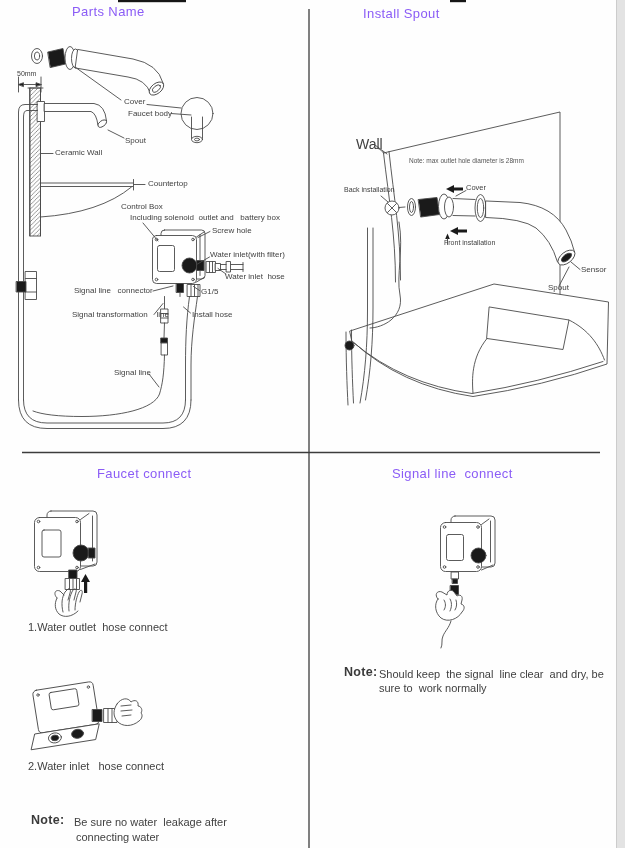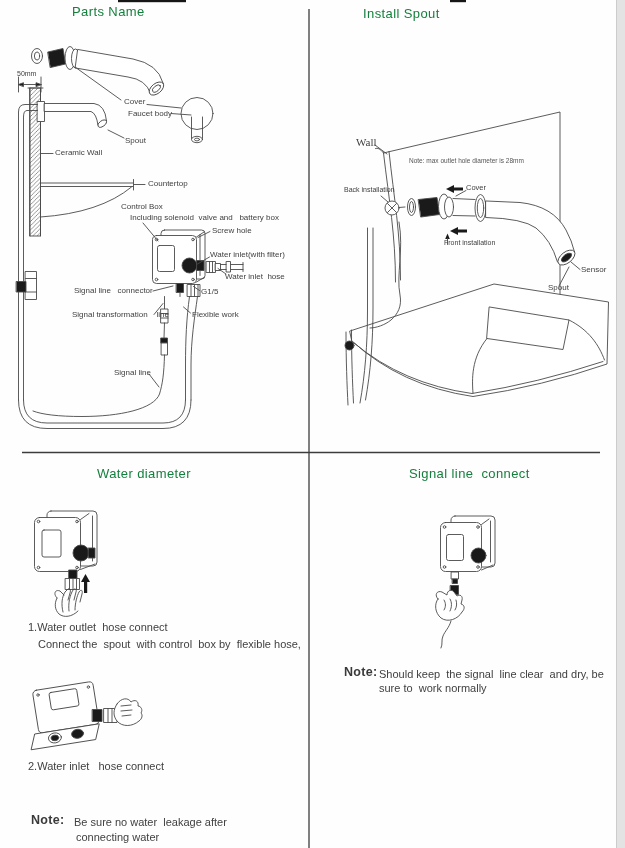--- a/index.html
+++ b/index.html
@@ -2,26 +2,26 @@
 <html><head>
 <meta charset="utf-8">
 <style>
   html,body{margin:0;padding:0;background:#888;}
   .page{
     position:relative;width:625px;height:848px;background:#fefefe;
     font-family:"Liberation Sans",sans-serif;color:#3f3f3f;overflow:hidden;
   }
   .art{position:absolute;left:0;top:0;}
   .t{position:absolute;white-space:pre;line-height:1.15;color:#414141;}
-  .title{font-size:13px;letter-spacing:.4px;color:#15803d;}
+  .title{font-size:13px;letter-spacing:.4px;color:#8b5cf6;}
   .lbl{font-size:8px;}
   .lbl7{font-size:7px;}
   .lbl65{font-size:6.5px;color:#555;}
   .lbl75{font-size:7.5px;}
-  .lbl9{font-size:11px;font-family:Liberation Serif, serif;}
+  .lbl9{font-size:14px;}
   .body{font-size:11px;}
   .note{font-size:12.5px;font-weight:bold;letter-spacing:.3px;color:#3a3a3a;}
 </style>
 </head>
 <body>
 
 <div class="page">
 
 <svg class="art" width="625" height="848" viewBox="0 0 625 848">
   <defs>
@@ -310,45 +310,44 @@
 </svg>
 
 <div class="t title" style="left:72px;top:5px">Parts Name</div>
 <div class="t lbl7" style="left:17px;top:70px">50mm</div>
 <div class="t lbl" style="left:124px;top:97px">Cover</div>
 <div class="t lbl" style="left:128px;top:109px">Faucet body</div>
 <div class="t lbl" style="left:125px;top:136px">Spout</div>
 <div class="t lbl" style="left:55px;top:148px">Ceramic Wall</div>
 <div class="t lbl" style="left:148px;top:179px">Countertop</div>
 <div class="t lbl" style="left:121px;top:202px">Control Box</div>
-<div class="t lbl" style="left:130px;top:213px">Including solenoid  valve and   battery box</div>
+<div class="t lbl" style="left:130px;top:213px">Including solenoid  outlet and   battery box</div>
 <div class="t lbl" style="left:212px;top:226px">Screw hole</div>
 <div class="t lbl" style="left:210px;top:250px">Water inlet(with filter)</div>
 <div class="t lbl" style="left:225px;top:272px">Water inlet  hose</div>
 <div class="t lbl" style="left:74px;top:286px">Signal line   connector</div>
 <div class="t lbl" style="left:201px;top:287px">G1/5</div>
 <div class="t lbl" style="left:72px;top:310px">Signal transformation    line</div>
-<div class="t lbl" style="left:192px;top:310px">Flexible work</div>
+<div class="t lbl" style="left:192px;top:310px">Install hose</div>
 <div class="t lbl" style="left:114px;top:368px">Signal line</div>
 
 <div class="t title" style="left:363px;top:7px">Install Spout</div>
 <div class="t lbl9" style="left:356px;top:136px">Wall</div>
 <div class="t lbl65" style="left:409px;top:157px">Note: max outlet hole diameter is 28mm</div>
 <div class="t lbl7" style="left:344px;top:186px">Back installation</div>
 <div class="t lbl75" style="left:466px;top:184px">Cover</div>
 <div class="t lbl7" style="left:444px;top:239px">Front installation</div>
 <div class="t lbl" style="left:581px;top:265px">Sensor</div>
 <div class="t lbl" style="left:548px;top:283px">Spout</div>
 
-<div class="t title" style="left:97px;top:467px">Water diameter</div>
+<div class="t title" style="left:97px;top:467px">Faucet connect</div>
 <div class="t body" style="left:28px;top:621px">1.Water outlet  hose connect</div>
-<div class="t body" style="left:38px;top:638px">Connect the  spout  with control  box by  flexible hose,</div>
 <div class="t body" style="left:28px;top:760px">2.Water inlet   hose connect</div>
 <div class="t note" style="left:31px;top:813px">Note:</div>
 <div class="t body" style="left:74px;top:816px">Be sure no water  leakage after</div>
 <div class="t body" style="left:76px;top:831px">connecting water</div>
 
-<div class="t title" style="left:409px;top:467px">Signal line  connect</div>
+<div class="t title" style="left:392px;top:467px">Signal line  connect</div>
 <div class="t note" style="left:344px;top:665px">Note:</div>
 <div class="t body" style="left:379px;top:668px">Should keep  the signal  line clear  and dry, be</div>
 <div class="t body" style="left:379px;top:682px">sure to  work normally</div>
 
 </div>
 
 </body></html>

